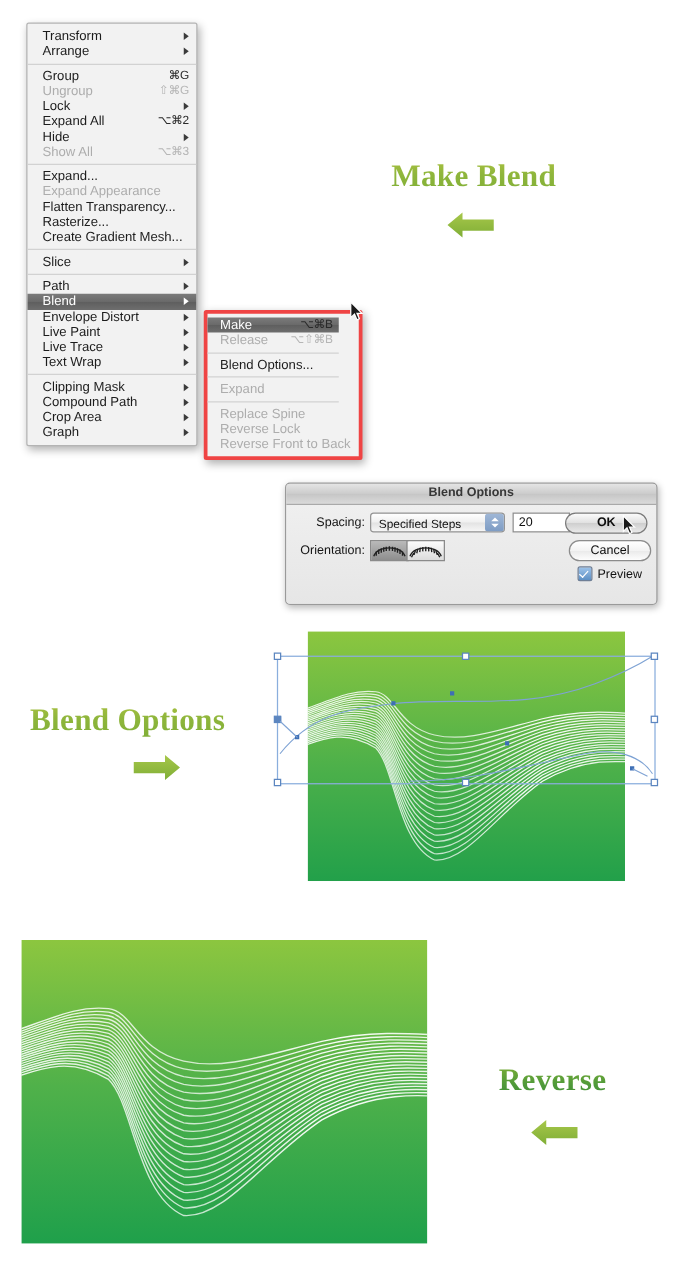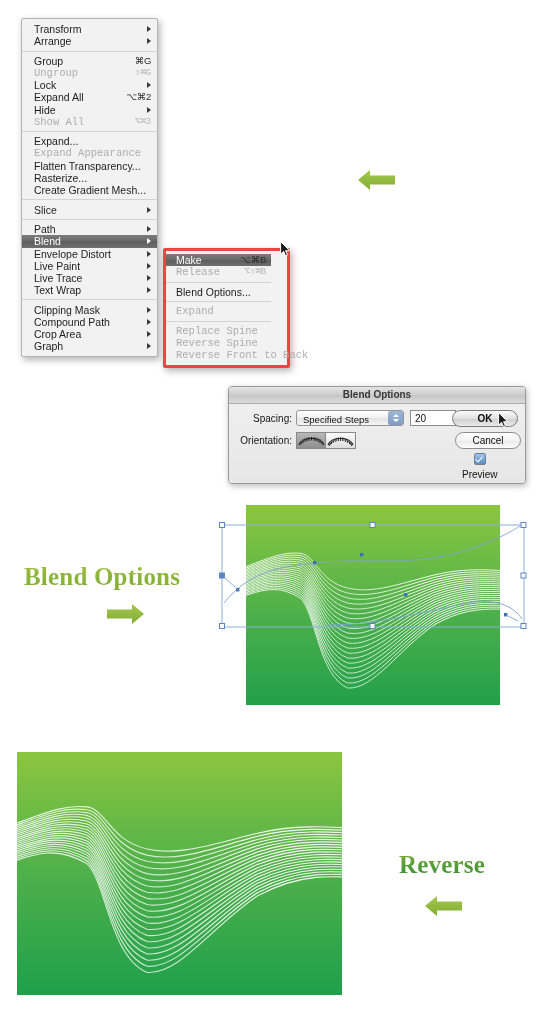--- a/index.html
+++ b/index.html
@@ -29,21 +29,21 @@
     position:relative;
     height:12.2px;
     line-height:12.2px;
     padding:0 6px 0 12px;
     display:flex;align-items:center;
     white-space:nowrap;
   }
   .mrow .lbl{flex:0 0 auto;}
   .mrow .spacer{flex:1 1 auto;}
   .mrow .sc{flex:0 0 auto;font-size:9.5px;color:#2a2a2a;letter-spacing:-.3px;}
-  .mrow.dim{color:#adadad;font-family:Liberation Mono, monospace;}
+  .mrow.dim{color:#adadad;}
   .mrow.dim .sc{color:#b6b6b6;}
   .mrow.sel{
     background:linear-gradient(to bottom,#7b7b7b 0%,#6a6a6a 48%,#5e5e5e 50%,#6e6e6e 100%);
     color:#ffffff;
   }
   .mrow.sel .arrow{border-left-color:#ffffff;}
   .arrow{
     width:0;height:0;
     border-top:3.2px solid transparent;
     border-bottom:3.2px solid transparent;
@@ -133,21 +133,21 @@
     border:1px solid #8c8c8c;border-radius:9px;
     font-size:10px;color:#0d0d0d;
     display:flex;align-items:center;justify-content:center;
     box-sizing:border-box;
   }
   .btn.ok{left:452px;top:410px;background:linear-gradient(to bottom,#fbfbfb 0%,#e0e0e0 50%,#cfcfcf 52%,#e9e9e9 100%);font-weight:bold;border-color:#7b7b7b;}
   .btn.cancel{left:455px;top:432px;background:linear-gradient(to bottom,#ffffff 0%,#f3f3f3 50%,#eaeaea 52%,#fdfdfd 100%);}
 
   .preview-row{
     position:absolute;left:462px;top:453px;display:flex;align-items:center;gap:4px;
-    font-size:10px;color:#111;flex-direction:column;
+    font-size:10px;color:#111;
   }
   .chk{
     width:10px;height:10px;border:1px solid #6f7f96;border-radius:2px;
     background:linear-gradient(to bottom,#9dc3ea,#5d8fc4);
     position:relative;
   }
   .chk:after{
     content:"";position:absolute;left:2.3px;top:0.7px;width:3px;height:6px;
     border:solid #ffffff;border-width:0 1.6px 1.6px 0;transform:rotate(42deg);
   }
@@ -334,35 +334,36 @@
       <div class="mrow dim">
         <span class="lbl">Expand</span>
         <span class="spacer"></span>
       </div>
       <div class="msep"></div>
       <div class="mrow dim">
         <span class="lbl">Replace Spine</span>
         <span class="spacer"></span>
       </div>
       <div class="mrow dim">
-        <span class="lbl">Reverse Spine</span>
+        <span class="lbl">Reverse Lock</span>
         <span class="spacer"></span>
       </div>
       <div class="mrow dim">
         <span class="lbl">Reverse Front to Back</span>
         <span class="spacer"></span>
       </div>
     </div>
 
   <div class="cursor" style="left:280px;top:241px;">
     <svg width="11" height="16" viewBox="0 0 11 16">
       <path d="M0.6,0.6 L0.6,13.2 L3.6,10.3 L5.6,14.9 L7.5,14.0 L5.6,9.7 L9.6,9.7 Z" fill="#1a1a1a" stroke="#ffffff" stroke-width="1"></path>
     </svg>
   </div>
 
+  <div class="heading h-make">Make Blend</div>
   <div class="bigarrow a-make">
     <svg width="40" height="24" viewBox="0 0 40 24">
       <defs>
         <linearGradient id="gl1" x1="0" y1="0" x2="0" y2="1">
           <stop offset="0" stop-color="#a7c74a"></stop>
             <stop offset="1" stop-color="#7fae36"></stop>
         </linearGradient>
       </defs>
       <path d="M1,12 L13,2 L13,7.5 L38,7.5 L38,16.5 L13,16.5 L13,22 Z" fill="url(#gl1)"></path>
     </svg>

